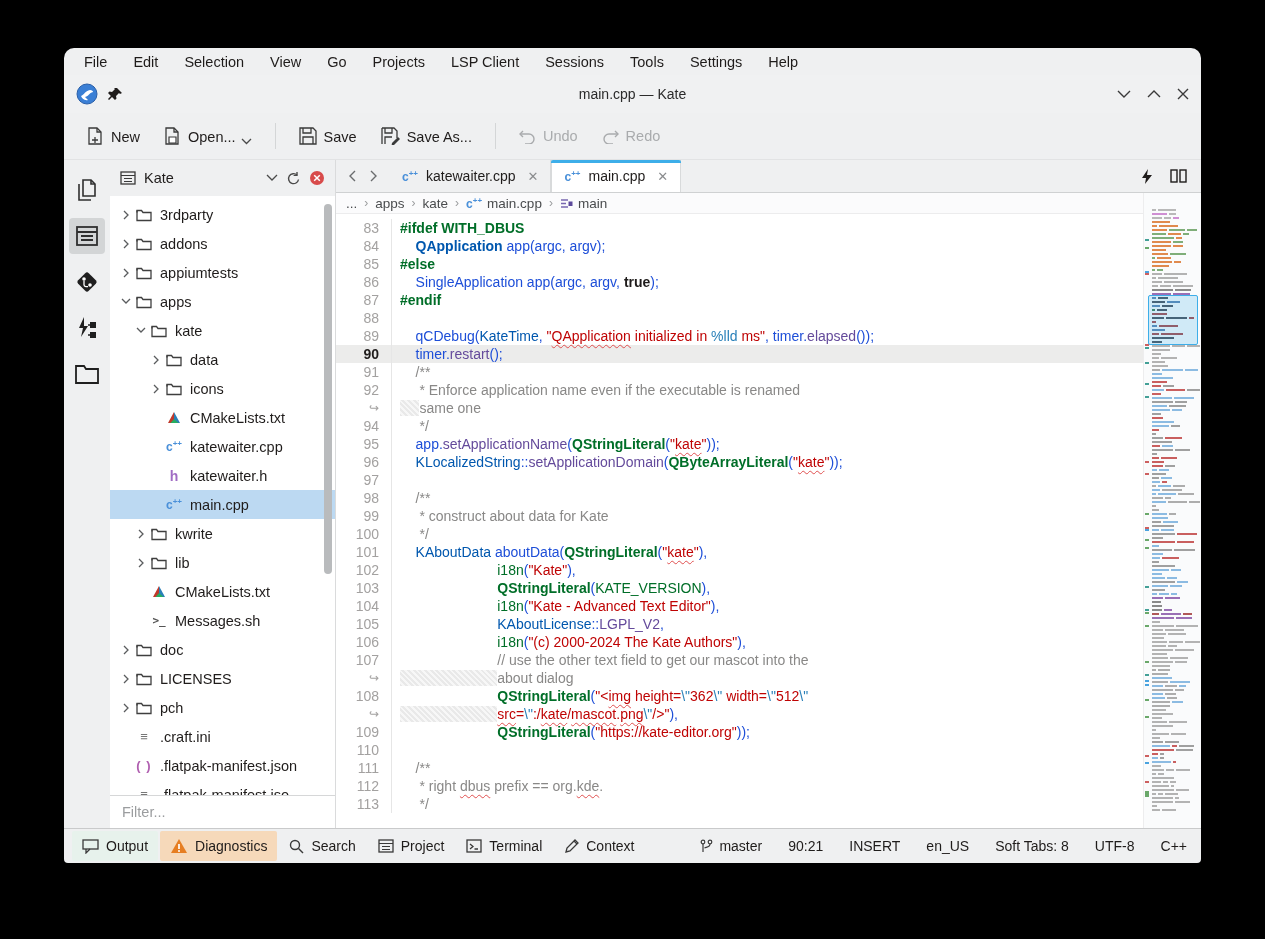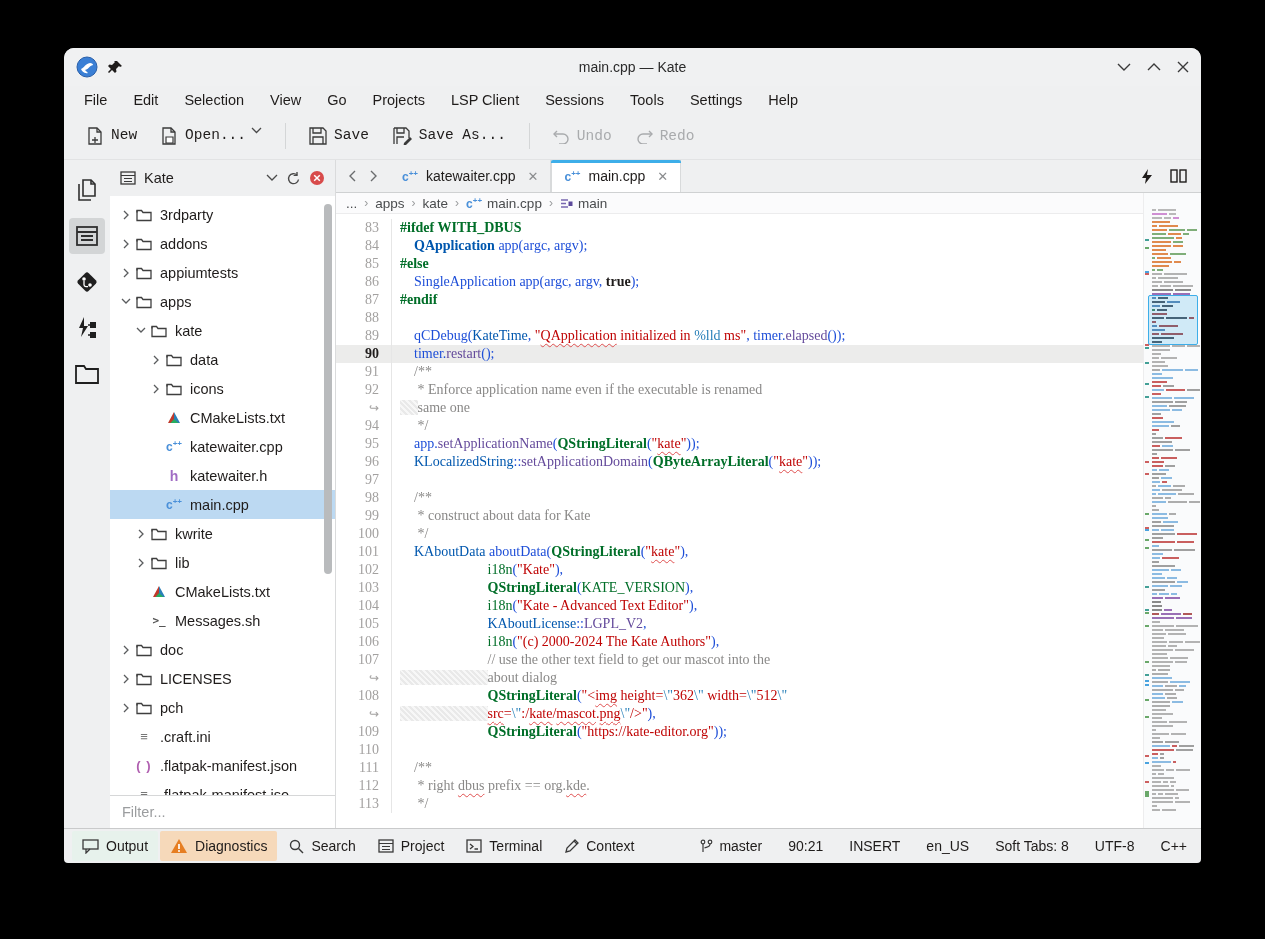--- a/index.html
+++ b/index.html
@@ -13,21 +13,21 @@
   #titlebar { height:38px; flex:0 0 38px; display:flex; align-items:center; padding:0 12px; background:#f0f1f2; position:relative; }
   #titlebar .tleft { display:flex; align-items:center; gap:10px; }
   #title-text { position:absolute; left:0; right:0; text-align:center; font-size:14px; color:#2b2b2b; pointer-events:none; }
   .winbtns { margin-left:auto; display:flex; gap:16px; align-items:center; z-index:2; }
   .winbtn svg { display:block; }
   
   #menubar { height:27px; flex:0 0 27px; display:flex; align-items:center; gap:26px; padding:0 20px; font-size:14.5px; }
   .menu-item { cursor:default; }
   
   #toolbar { height:47px; flex:0 0 47px; display:flex; align-items:center; padding:0 14px; gap:6px; border-bottom:1px solid #e2e3e4; }
-  .tb-btn { display:flex; align-items:flex-start; gap:7px; font-size:14.5px; padding:7px 9px; border-radius:4px;font-family:Liberation Mono, monospace; }
+  .tb-btn { display:flex; align-items:flex-end; gap:7px; font-size:14.5px; padding:7px 9px; border-radius:4px; }
   .tb-btn.disabled { color:#a9abad; }
   .tb-sep { width:1px; height:26px; background:#d4d6d7; margin:0 8px; }
   .tb-chev { margin-left:-2px; }
   
   #main { flex:1; display:flex; min-height:0; }
   
   #dock { width:46px; flex:0 0 46px; display:flex; flex-direction:column; align-items:center; padding-top:12px; gap:10px; }
   .dock-btn { width:36px; height:36px; display:flex; align-items:center; justify-content:center; border-radius:4px; }
   .dock-btn.active { background:#d3d5d6; }
   
@@ -58,21 +58,21 @@
   .tab .close { color:#8a8c8e; font-size:13px; padding-left:4px; }
   .tab.active { background:#fff; border-left:1px solid #d8dadb; }
   .tab.active::before { content:""; position:absolute; left:-1px; right:-1px; top:0; height:3px; background:#3daee9; border-radius:2px 2px 0 0; }
   #tabbar .tb-right { margin-left:auto; display:flex; align-items:center; gap:18px; padding:0 14px; }
   #below-tabs { flex:1; display:flex; min-height:0; }
   #edit-col { flex:1; display:flex; flex-direction:column; min-width:0; }
   #breadcrumb { height:21px; flex:0 0 21px; background:#fbfbfc; display:flex; align-items:center; gap:7px; font-size:13.5px; color:#4a4c4e; padding:0 10px; border-bottom:1px solid #ececed; }
   #breadcrumb .sep { color:#9a9c9e; font-size:12px; }
   #breadcrumb .bc-item { display:flex; align-items:center; gap:5px; }
   
-  #code { flex:1; background:#fff; overflow:hidden; font-family:Liberation Serif, serif; font-size:14px; line-height:18px; padding-top:5px; }
+  #code { flex:1; background:#fff; overflow:hidden; font-family:Liberation Sans, sans-serif; font-size:14px; line-height:18px; padding-top:5px; }
   .cl { display:flex; height:18px; white-space:pre; }
   .cl .num { width:56px; flex:0 0 56px; text-align:right; padding-right:12px; color:#a3a1a0; border-right:1px solid #e6e6e6; }
   .cl .src { padding-left:8px; }
   .cl.cur { background:#ececeb; }
   .cl.cur .num { color:#1f1c1b; font-weight:bold; }
   .cl .wrapmark { font-size:12px; color:#a3a1a0; }
   .hatch { background:repeating-linear-gradient(45deg,#e9e9e9 0 2px,#f7f7f7 2px 4px); }
   .tk-n{color:#1d4ed8} .tk-pp{color:#006e28;font-weight:bold} .tk-ty{color:#0057ae;font-weight:bold}
   .tk-ty2{color:#0057ae} .tk-kw{color:#1f1c1b;font-weight:bold} .tk-s{color:#bf0303}
   .tk-sw{color:#bf0303;text-decoration:underline wavy #e05050 1px;text-underline-offset:3px;text-decoration-skip-ink:none}
@@ -91,20 +91,34 @@
   #statusbar { height:35px; flex:0 0 35px; border-top:1px solid #c9cacb; display:flex; align-items:center; padding:0 8px; font-size:14px; }
   .sb-toggle { display:flex; align-items:center; gap:7px; padding:7px 10px; border-radius:2px; }
   .sb-right { margin-left:auto; display:flex; align-items:center; gap:26px; padding-right:6px; }
   .sb-info { display:flex; align-items:center; gap:6px; }
   svg.ic { display:block; }
 </style>
 </head>
 <body>
 
 <div id="window">
+
+  <div id="menubar">
+      <span class="menu-item">File</span>
+      <span class="menu-item">Edit</span>
+      <span class="menu-item">Selection</span>
+      <span class="menu-item">View</span>
+      <span class="menu-item">Go</span>
+      <span class="menu-item">Projects</span>
+      <span class="menu-item">LSP Client</span>
+      <span class="menu-item">Sessions</span>
+      <span class="menu-item">Tools</span>
+      <span class="menu-item">Settings</span>
+      <span class="menu-item">Help</span>
+    </div>
 
   <div id="titlebar">
     <div class="tleft">
       <span>
         <svg class="ic" width="22" height="22" viewBox="0 0 22 22">
             <circle cx="11" cy="11" r="10" fill="#3a7fd5"></circle>
             <circle cx="11" cy="11" r="10" fill="none" stroke="#2a5fa8" stroke-width="1"></circle>
             <path d="M5 13c3-1 4-5 9-6 2 0 3 1 3 2-4 1-4 4-8 5l3 3c-4 1-6-2-7-4z" fill="#fff"></path>
           </svg>
       </span>
@@ -126,34 +140,20 @@
             <path d="M1 8l6-6 6 6" fill="none" stroke="#3a3a3a" stroke-width="1.4"></path>
           </svg>
         </span>
       <span class="winbtn">
           <svg class="ic" width="12" height="12" viewBox="0 0 12 12">
             <path d="M1 1l10 10M11 1L1 11" stroke="#3a3a3a" stroke-width="1.4"></path>
           </svg>
         </span>
     </div>
   </div>
-
-  <div id="menubar">
-      <span class="menu-item">File</span>
-      <span class="menu-item">Edit</span>
-      <span class="menu-item">Selection</span>
-      <span class="menu-item">View</span>
-      <span class="menu-item">Go</span>
-      <span class="menu-item">Projects</span>
-      <span class="menu-item">LSP Client</span>
-      <span class="menu-item">Sessions</span>
-      <span class="menu-item">Tools</span>
-      <span class="menu-item">Settings</span>
-      <span class="menu-item">Help</span>
-    </div>
 
   <div id="toolbar">
     <div class="tb-btn">
       <svg class="ic" width="17" height="18" viewBox="0 0 17 18">
           <path d="M2 1h8l4 4v12H2z" fill="none" stroke="#3a3a3a" stroke-width="1.3"></path>
           <path d="M10 1v4h4" fill="none" stroke="#3a3a3a" stroke-width="1.3"></path>
           <path d="M5 13h6M8 10v6" stroke="#3a3a3a" stroke-width="1.3"></path>
         </svg>
       <span>New</span>
     </div>

